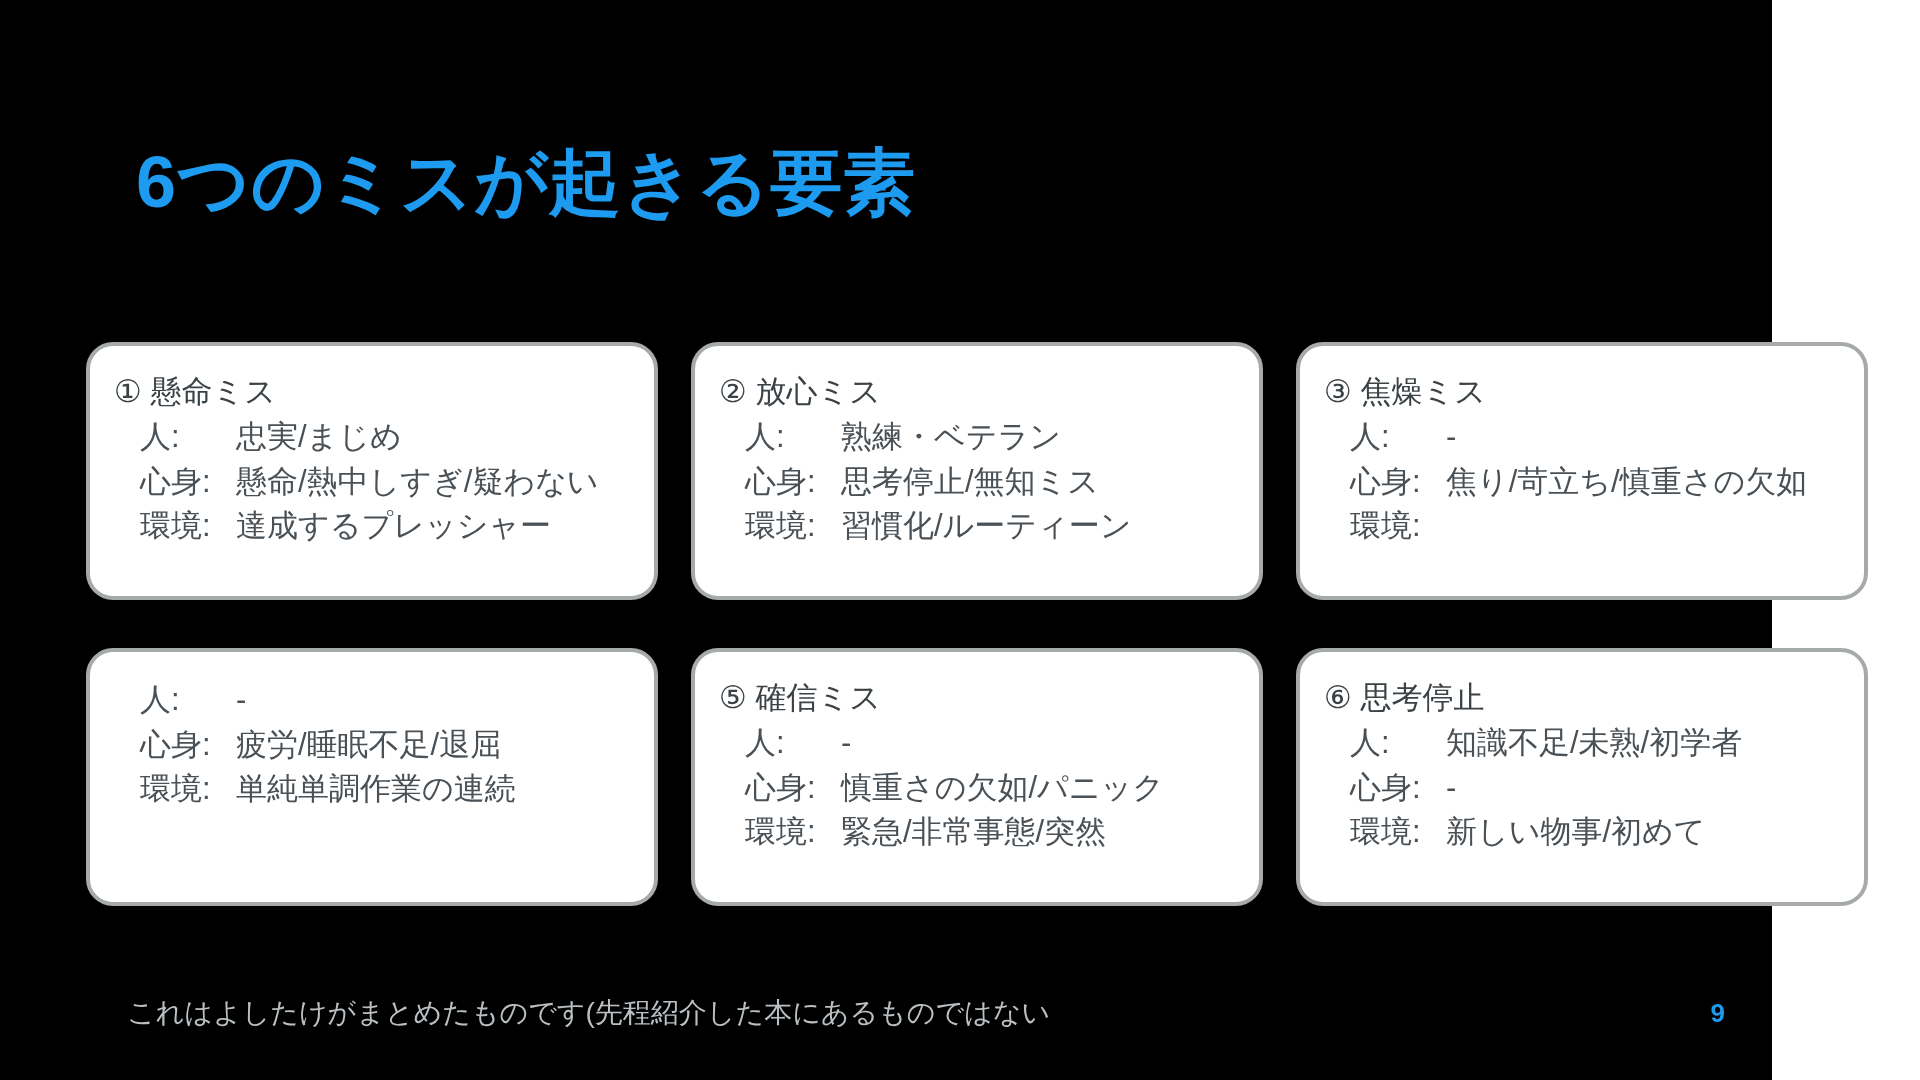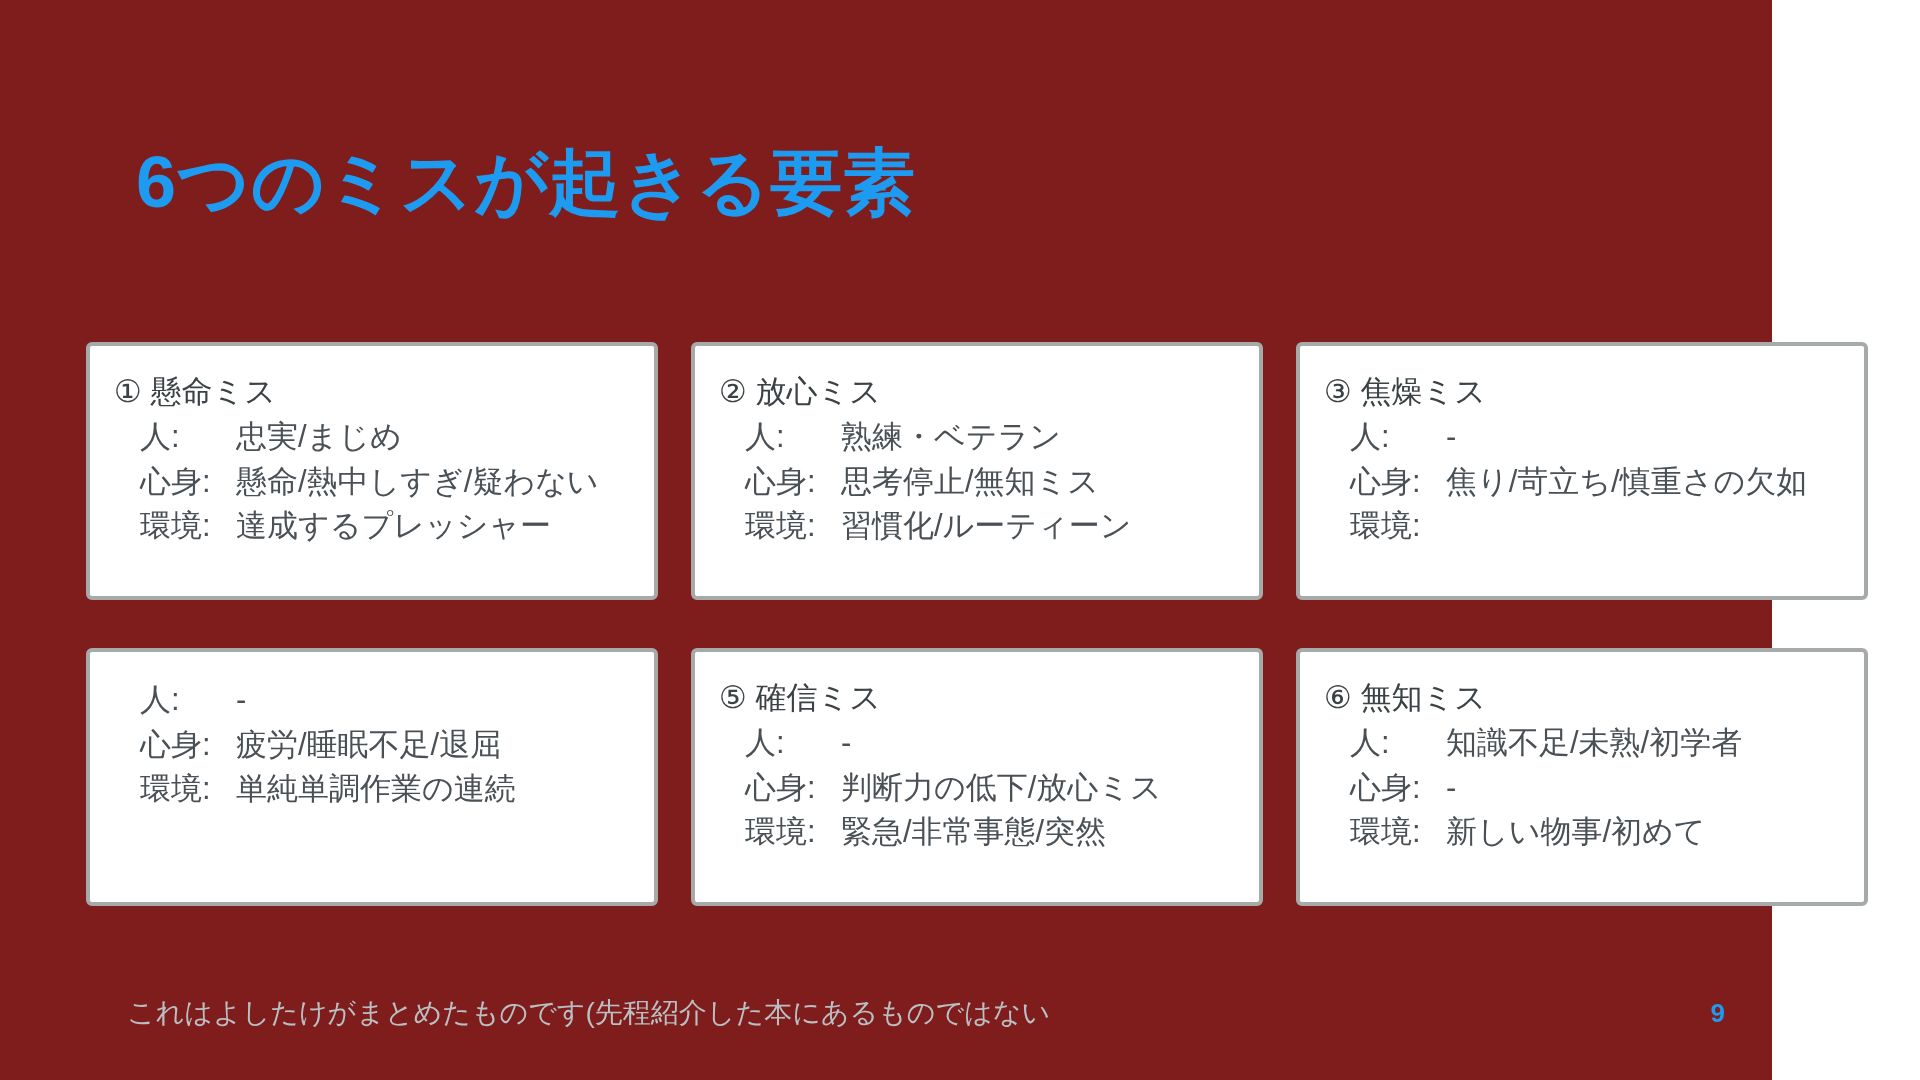--- a/index.html
+++ b/index.html
@@ -12,21 +12,21 @@
     width: 1920px;
     height: 1080px;
     overflow: hidden;
     font-family: "Liberation Sans", "DejaVu Sans", sans-serif;
     -webkit-font-smoothing: antialiased;
   }
   .slide {
     position: relative;
     width: 1772px;
     height: 1080px;
-    background: #7f1d1d;
+    background: #000000;
     box-sizing: border-box;
   }
 
   
   .slide-title {
     position: absolute;
     left: 136px;
     top: 98px;
     font-size: 72px;
     line-height: 1.0;
@@ -44,21 +44,21 @@
     width: 1782px;
     display: grid;
     grid-template-columns: 572px 572px 572px;
     grid-template-rows: 258px 258px;
     column-gap: 33px;
     row-gap: 48px;
   }
   .card {
     box-sizing: border-box;
     border: 4px solid #a6aaa9;
-    border-radius: 6px;
+    border-radius: 27px;
     background: #ffffff;
     padding: 26px 24px 20px 24px;
     overflow: hidden;
   }
   .card-title {
     font-size: 31px;
     line-height: 1.32;
     color: #3b4245;
     white-space: nowrap;
     margin-bottom: 2px;
@@ -186,31 +186,31 @@
 
     <div class="card">
       <div class="card-title">⑤ 確信ミス</div>
       <div class="card-rows">
         <div class="card-row">
           <span class="row-label">人:</span>
           <span class="row-value">-</span>
         </div>
         <div class="card-row">
           <span class="row-label">心身:</span>
-          <span class="row-value">判断力の低下/放心ミス</span>
+          <span class="row-value">慎重さの欠如/パニック</span>
         </div>
         <div class="card-row">
           <span class="row-label">環境:</span>
           <span class="row-value">緊急/非常事態/突然</span>
         </div>
       </div>
     </div>
 
     <div class="card">
-      <div class="card-title">⑥ 無知ミス</div>
+      <div class="card-title">⑥ 思考停止</div>
       <div class="card-rows">
         <div class="card-row">
           <span class="row-label">人:</span>
           <span class="row-value">知識不足/未熟/初学者</span>
         </div>
         <div class="card-row">
           <span class="row-label">心身:</span>
           <span class="row-value">-</span>
         </div>
         <div class="card-row">

